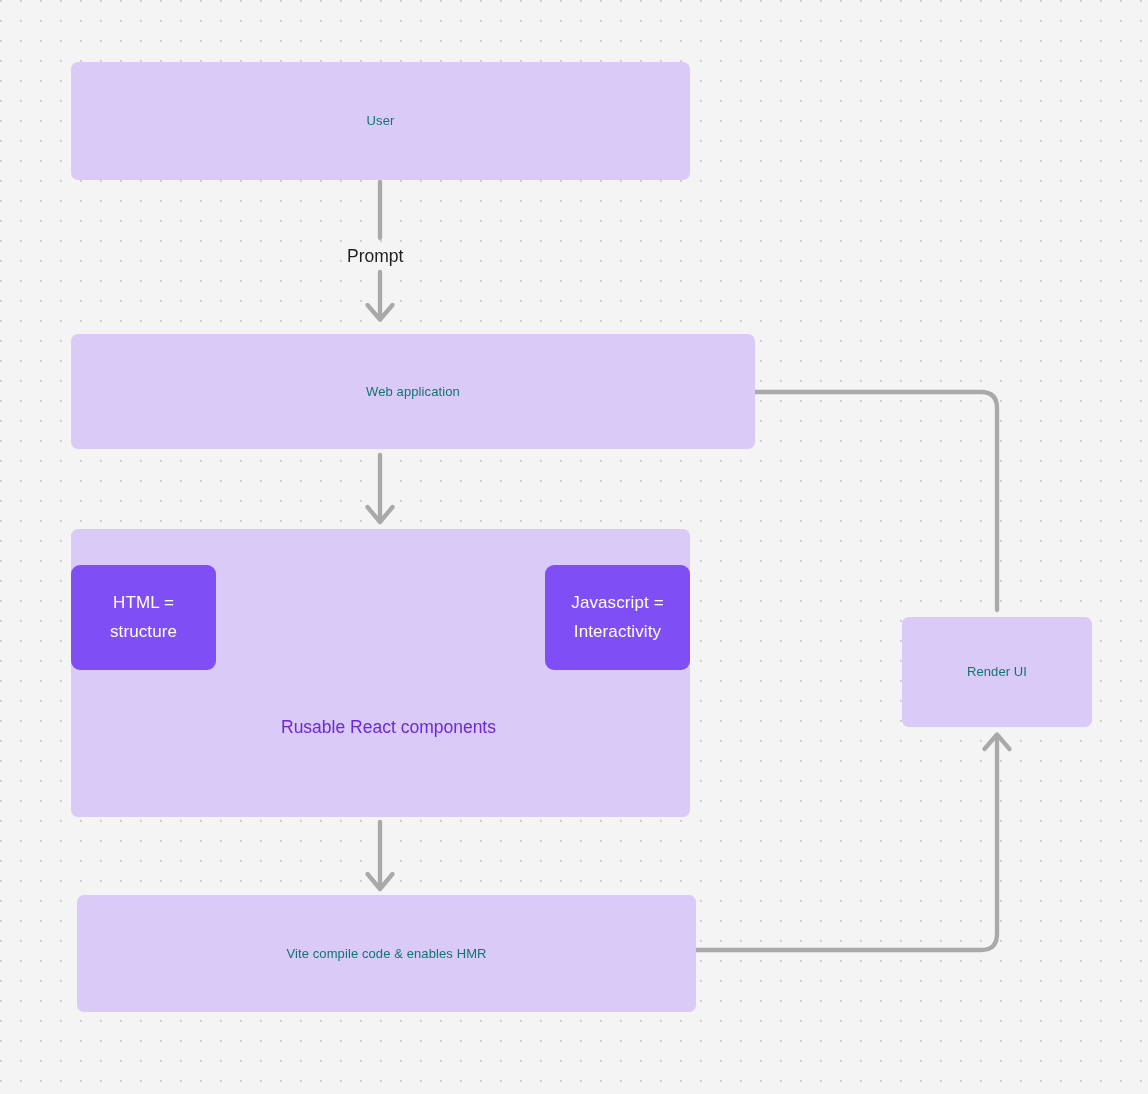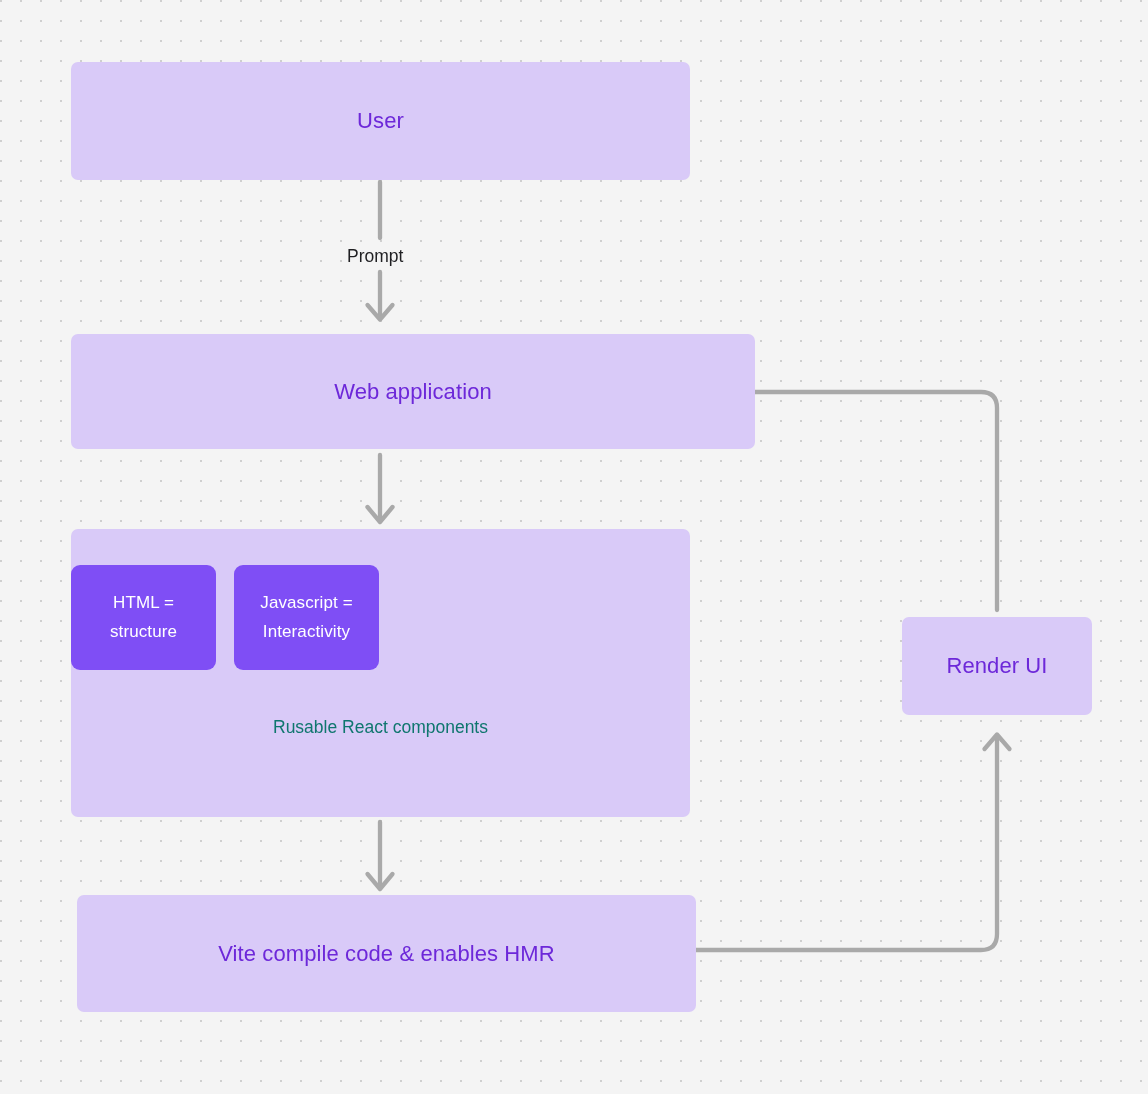--- a/index.html
+++ b/index.html
@@ -36,24 +36,24 @@
     box-sizing: border-box;
     background: #d9caf8;
     border-radius: 7px;
     color: #1f1f22;
     display: flex;
     align-items: center;
     justify-content: center;
     text-align: center;
   }
   .node-label {
-    font-size: 22px;
+    font-size: 13px;
     line-height: 1.35;
     letter-spacing: 0.1px;
-    color: #6d28d9;
+    color: #0f766e;
   }
   #node-user {
     left: 71px;
     top: 62px;
     width: 619px;
     height: 118px;
   }
   #node-webapp {
     left: 71px;
     top: 334px;
@@ -70,55 +70,55 @@
   #node-vite {
     left: 77px;
     top: 895px;
     width: 619px;
     height: 117px;
   }
   #node-render {
     left: 902px;
     top: 617px;
     width: 190px;
-    height: 98px;
+    height: 110px;
   }
   .chip-row {
     position: absolute;
     left: 0;
     top: 36px;
     width: 619px;
     display: flex;
-    justify-content: flex-start;
-    gap: 18px;
+    justify-content: space-between;
+    gap: 12px;
   }
   .chip {
     box-sizing: border-box;
     width: 145px;
     height: 105px;
     background: #7f4ef5;
     border-radius: 9px;
     color: #ffffff;
     display: flex;
     align-items: center;
     justify-content: center;
     text-align: center;
     font-size: 17px;
     line-height: 1.7;
     letter-spacing: 0.1px;
     white-space: pre-line;
   }
   .group-caption {
     position: absolute;
-    left: 0;
+    left: 8px;
     top: 188px;
     width: 619px;
     text-align: center;
     font-size: 17.5px;
-    color: #0f766e;
+    color: #6d28d9;
   }
   .edge-label {
     position: absolute;
     font-size: 17.5px;
     color: #1f1f22;
     background: #f4f4f4;
     padding: 0 5px;
     white-space: nowrap;
     text-align: center;
   }

